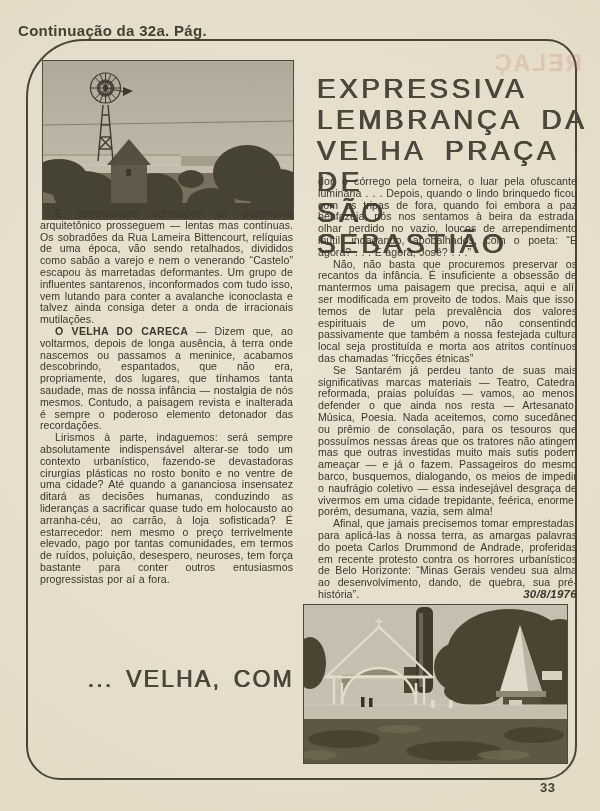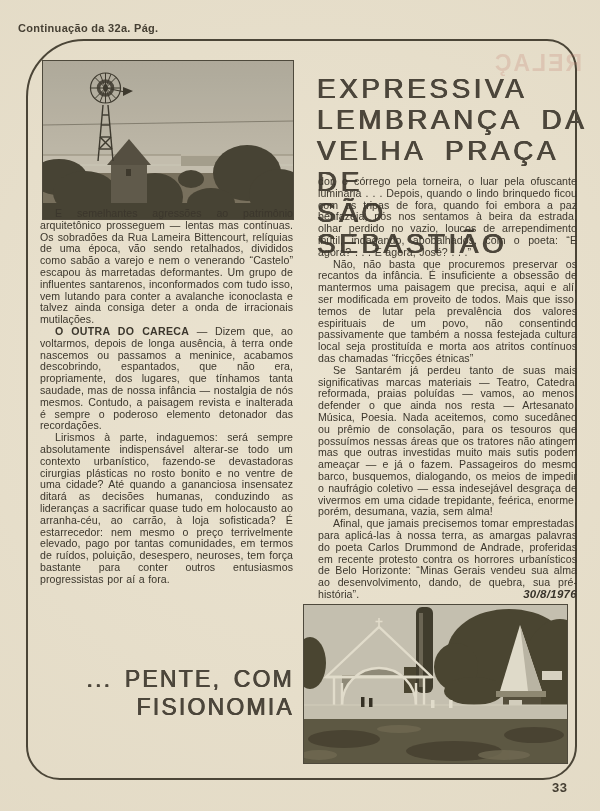--- a/index.html
+++ b/index.html
@@ -12,21 +12,21 @@
     radial-gradient(120% 90% at 50% 45%, rgba(255,255,255,0.06), rgba(120,100,60,0.07)),
     #e9e1cd;}
   .frame{
     position:absolute;left:26px;top:39px;width:547px;height:737px;
     border:2px solid #4b4537;
     border-radius:58px 30px 34px 34px;
     pointer-events:none;
   }
   .continuation{
     position:absolute;left:18px;top:22px;
-    font-size:11px;letter-spacing:.3px;color:#453f33;font-weight:bold;
+    font-size:15px;letter-spacing:.3px;color:#453f33;font-weight:bold;
   }
   .ghost{
     position:absolute;left:492px;top:50px;width:90px;
     transform:scaleX(-1);
     font-size:23px;font-weight:bold;letter-spacing:2px;
     color:rgba(190,115,100,0.22);
   }
   .photo{position:absolute;border:1px solid #4e493c;background:#b5b0a3;}
   .photo svg{display:block;}
   .photo-top{left:42px;top:60px;width:250px;height:158px;}
@@ -53,21 +53,21 @@
     margin-top:-11.8px;letter-spacing:.3px;color:#37322a;font-style:italic;
   }
   .subhead{
     position:absolute;left:40px;top:666px;width:254px;margin:0;
     text-align:right;font-size:23px;line-height:27.5px;font-weight:normal;
     letter-spacing:2.2px;word-spacing:4px;color:#4c463b;
     text-shadow:.4px 0 0 currentColor,-.4px 0 0 currentColor;
   }
   .subhead span{display:block;}
   .pagenum{
-    position:absolute;left:552px;top:780px;
+    position:absolute;left:540px;top:780px;
     font-size:13px;font-weight:bold;color:#453f33;letter-spacing:.5px;
   }
 </style>
 </head>
 <body>
 
 <div class="page">
 
   <div class="continuation">Continuação da 32a. Pág.</div>
 
@@ -138,21 +138,21 @@
 
   <h1 class="headline">
     <span>EXPRESSIVA</span>
     <span>LEMBRANÇA DA</span>
     <span>VELHA PRAÇA DE</span>
     <span>SÃO SEBASTIÃO</span>
   </h1>
 
   <div class="col col-left">
     <p>E semelhantes agressões ao patrimônio arquitetônico prosseguem — lentas mas contínuas. Os sobradões da Rua Lameira Bittencourt, relíquias de uma época, vão sendo retalhados, divididos como sabão a varejo e nem o venerando “Castelo” escapou às marretadas deformantes. Um grupo de influentes santarenos, inconformados com tudo isso, vem lutando para conter a avalanche iconoclasta e talvez ainda consiga deter a onda de irracionais mutilações.</p>
-    <p><b>O OUTRA DO CARECA</b><span> — Dizem que, ao voltarmos, depois de longa ausência, à terra onde nascemos ou passamos a meninice, acabamos descobrindo, espantados, que não era, propriamente, dos lugares, que tínhamos tanta saudade, mas de nossa infância — nostalgia de nós mesmos. Contudo, a paisagem revista e inalterada é sempre o poderoso elemento detonador das recordações.</span></p>
+    <p><b>O VELHA DO CARECA</b><span> — Dizem que, ao voltarmos, depois de longa ausência, à terra onde nascemos ou passamos a meninice, acabamos descobrindo, espantados, que não era, propriamente, dos lugares, que tínhamos tanta saudade, mas de nossa infância — nostalgia de nós mesmos. Contudo, a paisagem revista e inalterada é sempre o poderoso elemento detonador das recordações.</span></p>
     <p>Lirismos à parte, indaguemos: será sempre absolutamente indispensável alterar-se todo um contexto urbanístico, fazendo-se devastadoras cirurgias plásticas no rosto bonito e no ventre de uma cidade? Até quando a gananciosa insensatez ditará as decisões humanas, conduzindo as lideranças a sacrificar quase tudo em holocausto ao arranha-céu, ao carrão, à loja sofisticada? É estarrecedor: nem mesmo o preço terrivelmente elevado, pago por tantas comunidades, em termos de ruídos, poluição, desespero, neuroses, tem força bastante para conter outros entusiasmos progressistas por aí a fora.</p>
   </div>
 
   <div class="col col-right">
     <p class="noindent">dor, o córrego pela torneira, o luar pela ofuscante luminária . . .  Depois, quando o lindo brinquedo ficou com as tripas de fora, quando foi embora a paz benfazeja, nós nos sentamos à beira da estrada, olhar perdido no vazio, loucos de arrependimento inútil, indagando, abobalhados, com o poeta: “E agora? . . . E agora, José? . . .”</p>
     <p>Não, não basta que procuremos preservar os recantos da infância. É insuficiente a obsessão de mantermos uma paisagem que precisa, aqui e alí, ser modificada em proveito de todos. Mais que isso, temos de lutar pela prevalência dos valores espirituais de um povo, não consentindo passivamente que também a nossa festejada cultura local seja prostituída e morta aos atritos contínuos das chamadas “fricções étnicas”</p>
     <p>Se Santarém já perdeu tanto de suas mais significativas marcas materiais — Teatro, Catedral reformada, praias poluídas — vamos, ao menos, defender o que ainda nos resta — Artesanato, Música, Poesia. Nada aceitemos, como sucedâneo ou prêmio de consolação, para os tesouros que possuímos nessas áreas que os tratores não atingem mas que outras investidas muito mais sutis podem ameaçar — e já o fazem. Passageiros do mesmo barco, busquemos, dialogando, os meios de impedir o naufrágio coletivo — essa indesejável desgraça de vivermos em uma cidade trepidante, feérica, enorme, porém, desumana, vazia, sem alma!</p>
     <p>Afinal, que jamais precisemos tomar emprestadas, para aplicá-las à nossa terra, as amargas palavras do poeta Carlos Drummond de Andrade, proferidas em recente protesto contra os horrores urbanísticos de Belo Horizonte: “Minas Gerais vendeu sua alma ao desenvolvimento, dando, de quebra, sua pré-história”.</p>
     <div class="dateline">30/8/1976</div>
   </div>
@@ -210,19 +210,18 @@
       <g fill="#6e6852" opacity="0.8">
         <ellipse cx="95" cy="124" rx="22" ry="4"></ellipse>
         <ellipse cx="200" cy="150" rx="26" ry="5"></ellipse>
         <ellipse cx="15" cy="150" rx="18" ry="5"></ellipse>
       </g>
       <rect x="0" y="0" width="263" height="158" fill="#8a7a5c" opacity="0.07"></rect>
     </svg>
   </div>
 
   <h2 class="subhead">
-    <span>... PENTE, COM</span>
-    <span>FISIONOMIA</span>
+    <span>... VELHA, COM</span>
   </h2>
 
   <div class="pagenum">33</div>
 
 </div>
 
 </body></html>

